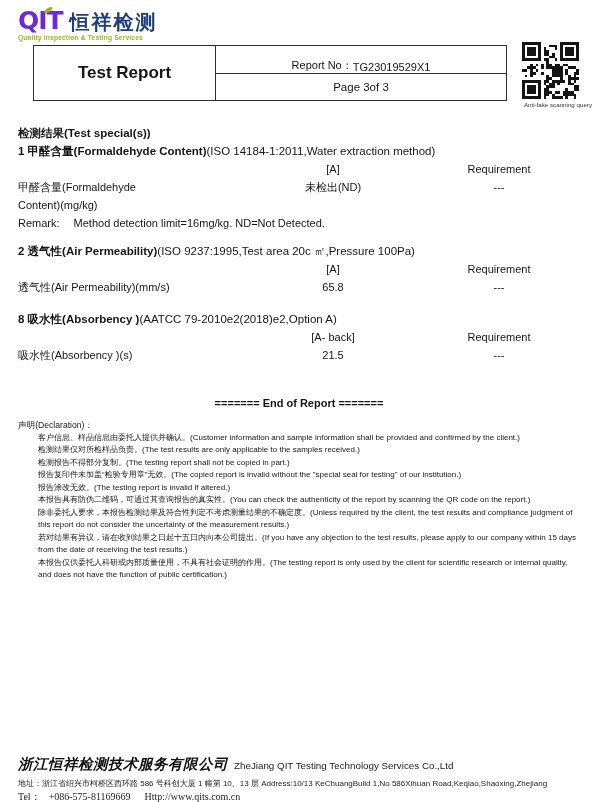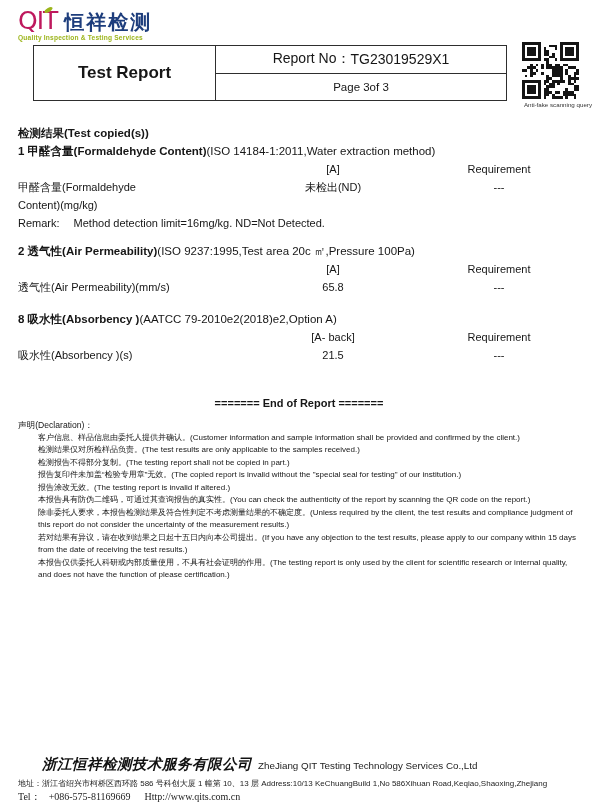--- a/index.html
+++ b/index.html
@@ -7,36 +7,36 @@
   .page {
     position:relative; width:600px; height:802px; margin:0 auto;
     background:#ffffff; color:#161616;
     font-family:"Liberation Sans", sans-serif;
     overflow:hidden;
   }
 
   
   .logo { position:absolute; left:18px; top:9px; }
   .logo-row { display:flex; align-items:flex-end; gap:7px; }
-  .logo-qit { position:relative; font-family:"DejaVu Sans", sans-serif; font-weight:normal;
-              font-size:25px; line-height:24px; color:#be185d; letter-spacing:-1px; }
+  .logo-qit { position:relative; font-family:"DejaVu Sans", sans-serif; font-weight:bold;
+              font-size:25px; line-height:24px; color:#6d28d9; letter-spacing:-1px; }
   .leaf { position:absolute; left:26px; top:-1px; width:9px; height:4px;
           background:#9cb51b; border-radius:50%; transform:rotate(-32deg); }
   .logo-cn { font-weight:bold; font-size:20px; line-height:22px; color:#1d3d7c; letter-spacing:2px; }
   .logo-tagline { font-size:6.6px; font-weight:bold; color:#9cb51b; margin-top:1px; letter-spacing:0.2px; }
 
   
   .hdr-table { position:absolute; left:33px; top:45px; width:474px; height:56px;
                border:1.5px solid #2e2e2e; display:flex; }
   .hdr-title { width:182px; border-right:1.5px solid #2e2e2e;
                display:flex; align-items:center; justify-content:center;
                font-weight:bold; font-size:17px; }
   .hdr-right { flex:1; display:flex; flex-direction:column; }
   .hdr-reportno { flex:1; border-bottom:1.5px solid #2e2e2e;
-                  display:flex; align-items:center; justify-content:center; font-size:14px; }
+                  display:flex; align-items:flex-end; justify-content:center; font-size:11px; }
   .hdr-page { flex:1; display:flex; align-items:center; justify-content:center; font-size:11.5px; }
 
   .qr-box { position:absolute; left:522px; top:42px; width:57px; height:57px; }
   .qr-box svg { width:100%; height:100%; display:block; }
   .qr-caption { position:absolute; left:492px; top:101px; width:100px;
                 font-size:6.2px; color:#333; text-align:right; }
 
   
   .content { position:absolute; left:18px; top:124px; width:562px; font-size:11px; line-height:18px; }
   .results-heading { font-weight:bold; font-size:11.5px; }
@@ -51,21 +51,21 @@
 
   
   .decl { margin-top:7px; font-size:8px; line-height:12.5px; }
   .decl-heading { font-weight:normal; font-size:8.6px; }
   .decl-items { padding-left:20px; }
 
   
   .footer { position:absolute; left:18px; top:755px; width:572px; }
   .company-line { display:flex; align-items:baseline; gap:6px; }
   .company-cn { font-family:Liberation Serif, serif; font-style:italic; font-weight:bold;
-                font-size:14.5px; color:#111; letter-spacing:0.5px;margin-left:24px; }
+                font-size:14.5px; color:#111; letter-spacing:0.5px; }
   .company-en { font-size:9.8px; color:#222; }
   .footer-addr { margin-top:4px; font-size:8px; line-height:12.5px; color:#222; }
   .footer-tel { font-size:10px; line-height:12.5px; color:#222; display:flex;font-family:Liberation Serif, serif; }
   .footer-tel .num { margin-left:8px; }
   .footer-tel .web { margin-left:14px; }
 </style>
 </head>
 <body>
 
 <div class="page">
@@ -224,21 +224,21 @@
         <rect x="15" y="1" width="5" height="5" fill="#ffffff"></rect>
         <rect x="16" y="2" width="3" height="3"></rect>
         <rect x="0" y="14" width="7" height="7"></rect>
         <rect x="1" y="15" width="5" height="5" fill="#ffffff"></rect>
         <rect x="2" y="16" width="3" height="3"></rect>
       </svg>
   </div>
   <div class="qr-caption">Anti-fake scanning query</div>
 
   <div class="content">
-    <div class="results-heading">检测结果(Test copied(s))</div>
+    <div class="results-heading">检测结果(Test special(s))</div>
 
     <div class="sec1">
       <div class="sec-title">
         <span class="b">1 甲醛含量(Formaldehyde Content)</span><span>(ISO 14184-1:2011,Water extraction method)</span>
       </div>
       <div class="grid">
         <div></div>
         <div class="c">[A]</div>
         <div class="c">Requirement</div>
       </div>
@@ -294,21 +294,21 @@
       <div class="decl-heading">声明(Declaration)：</div>
       <div class="decl-items">
         <div>客户信息、样品信息由委托人提供并确认。(Customer information and sample information shall be provided and confirmed by the client.)</div>
         <div>检测结果仅对所检样品负责。(The test results are only applicable to the samples received.)</div>
         <div>检测报告不得部分复制。(The testing report shall not be copied in part.)</div>
         <div>报告复印件未加盖“检验专用章”无效。(The copied report is invalid without the "special seal for testing" of our institution.)</div>
         <div>报告涂改无效。(The testing report is invalid if altered.)</div>
         <div>本报告具有防伪二维码，可通过其查询报告的真实性。(You can check the authenticity of the report by scanning the QR code on the report.)</div>
         <div>除非委托人要求，本报告检测结果及符合性判定不考虑测量结果的不确定度。(Unless required by the client, the test results and compliance judgment of this report do not consider the uncertainty of the measurement results.)</div>
         <div>若对结果有异议，请在收到结果之日起十五日内向本公司提出。(If you have any objection to the test results, please apply to our company within 15 days from the date of receiving the test results.)</div>
-        <div>本报告仅供委托人科研或内部质量使用，不具有社会证明的作用。(The testing report is only used by the client for scientific research or internal quality, and does not have the function of please certification.)</div>
+        <div>本报告仅供委托人科研或内部质量使用，不具有社会证明的作用。(The testing report is only used by the client for scientific research or internal quality, and does not have the function of public certification.)</div>
       </div>
     </div>
   </div>
 
   <div class="footer">
     <div class="company-line">
       <span class="company-cn">浙江恒祥检测技术服务有限公司</span>
       <span class="company-en">ZheJiang QIT Testing Technology Services Co.,Ltd</span>
     </div>
     <div class="footer-addr">地址：浙江省绍兴市柯桥区西环路 586 号科创大厦 1 幢第 10、13 层  Address:10/13 KeChuangBuild 1,No 586Xihuan Road,Keqiao,Shaoxing,Zhejiang</div>

